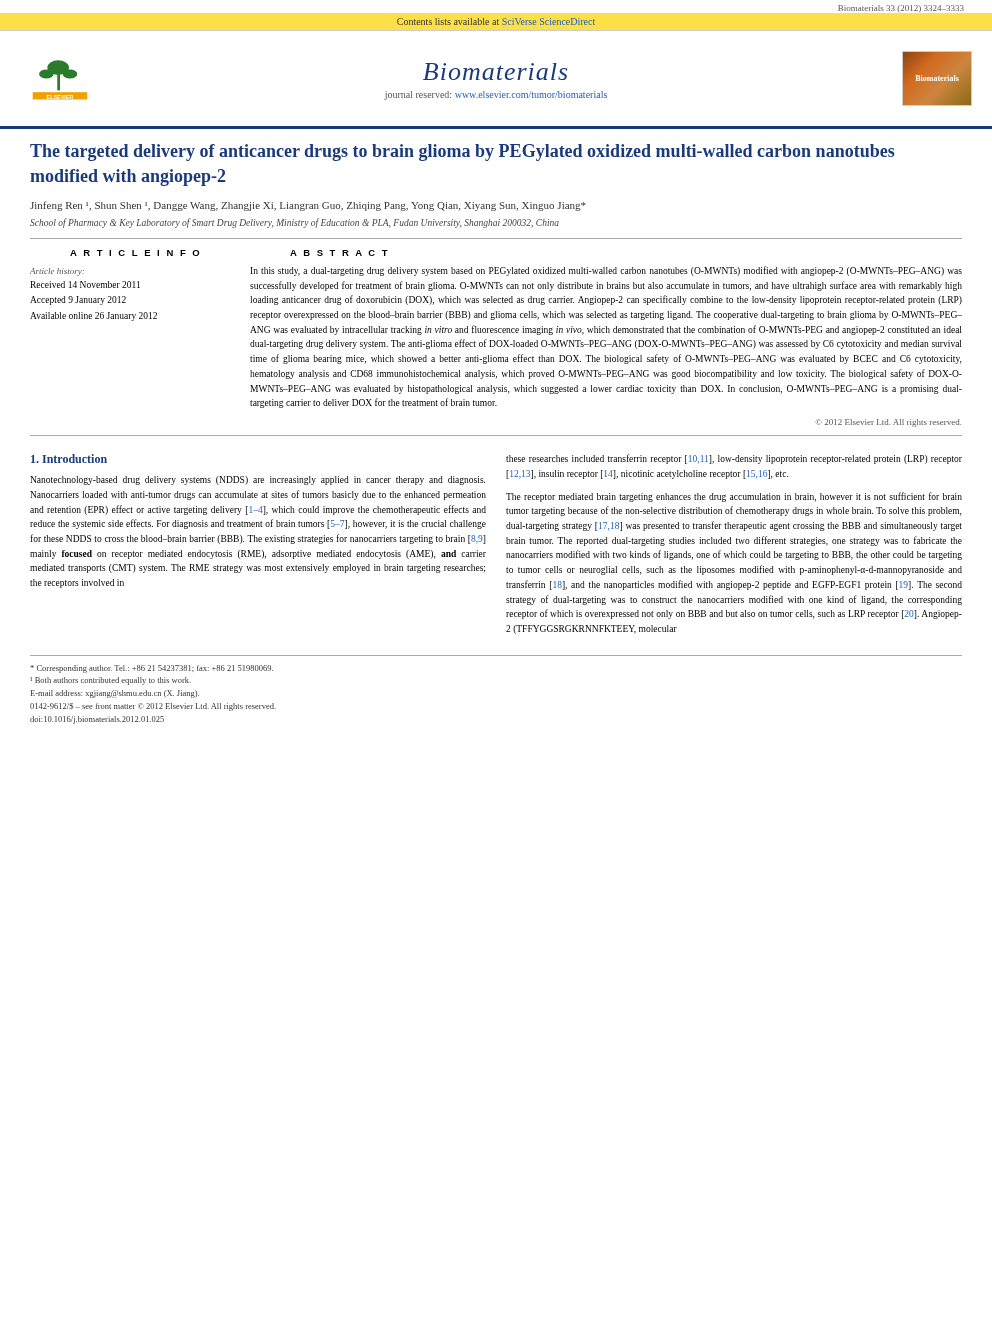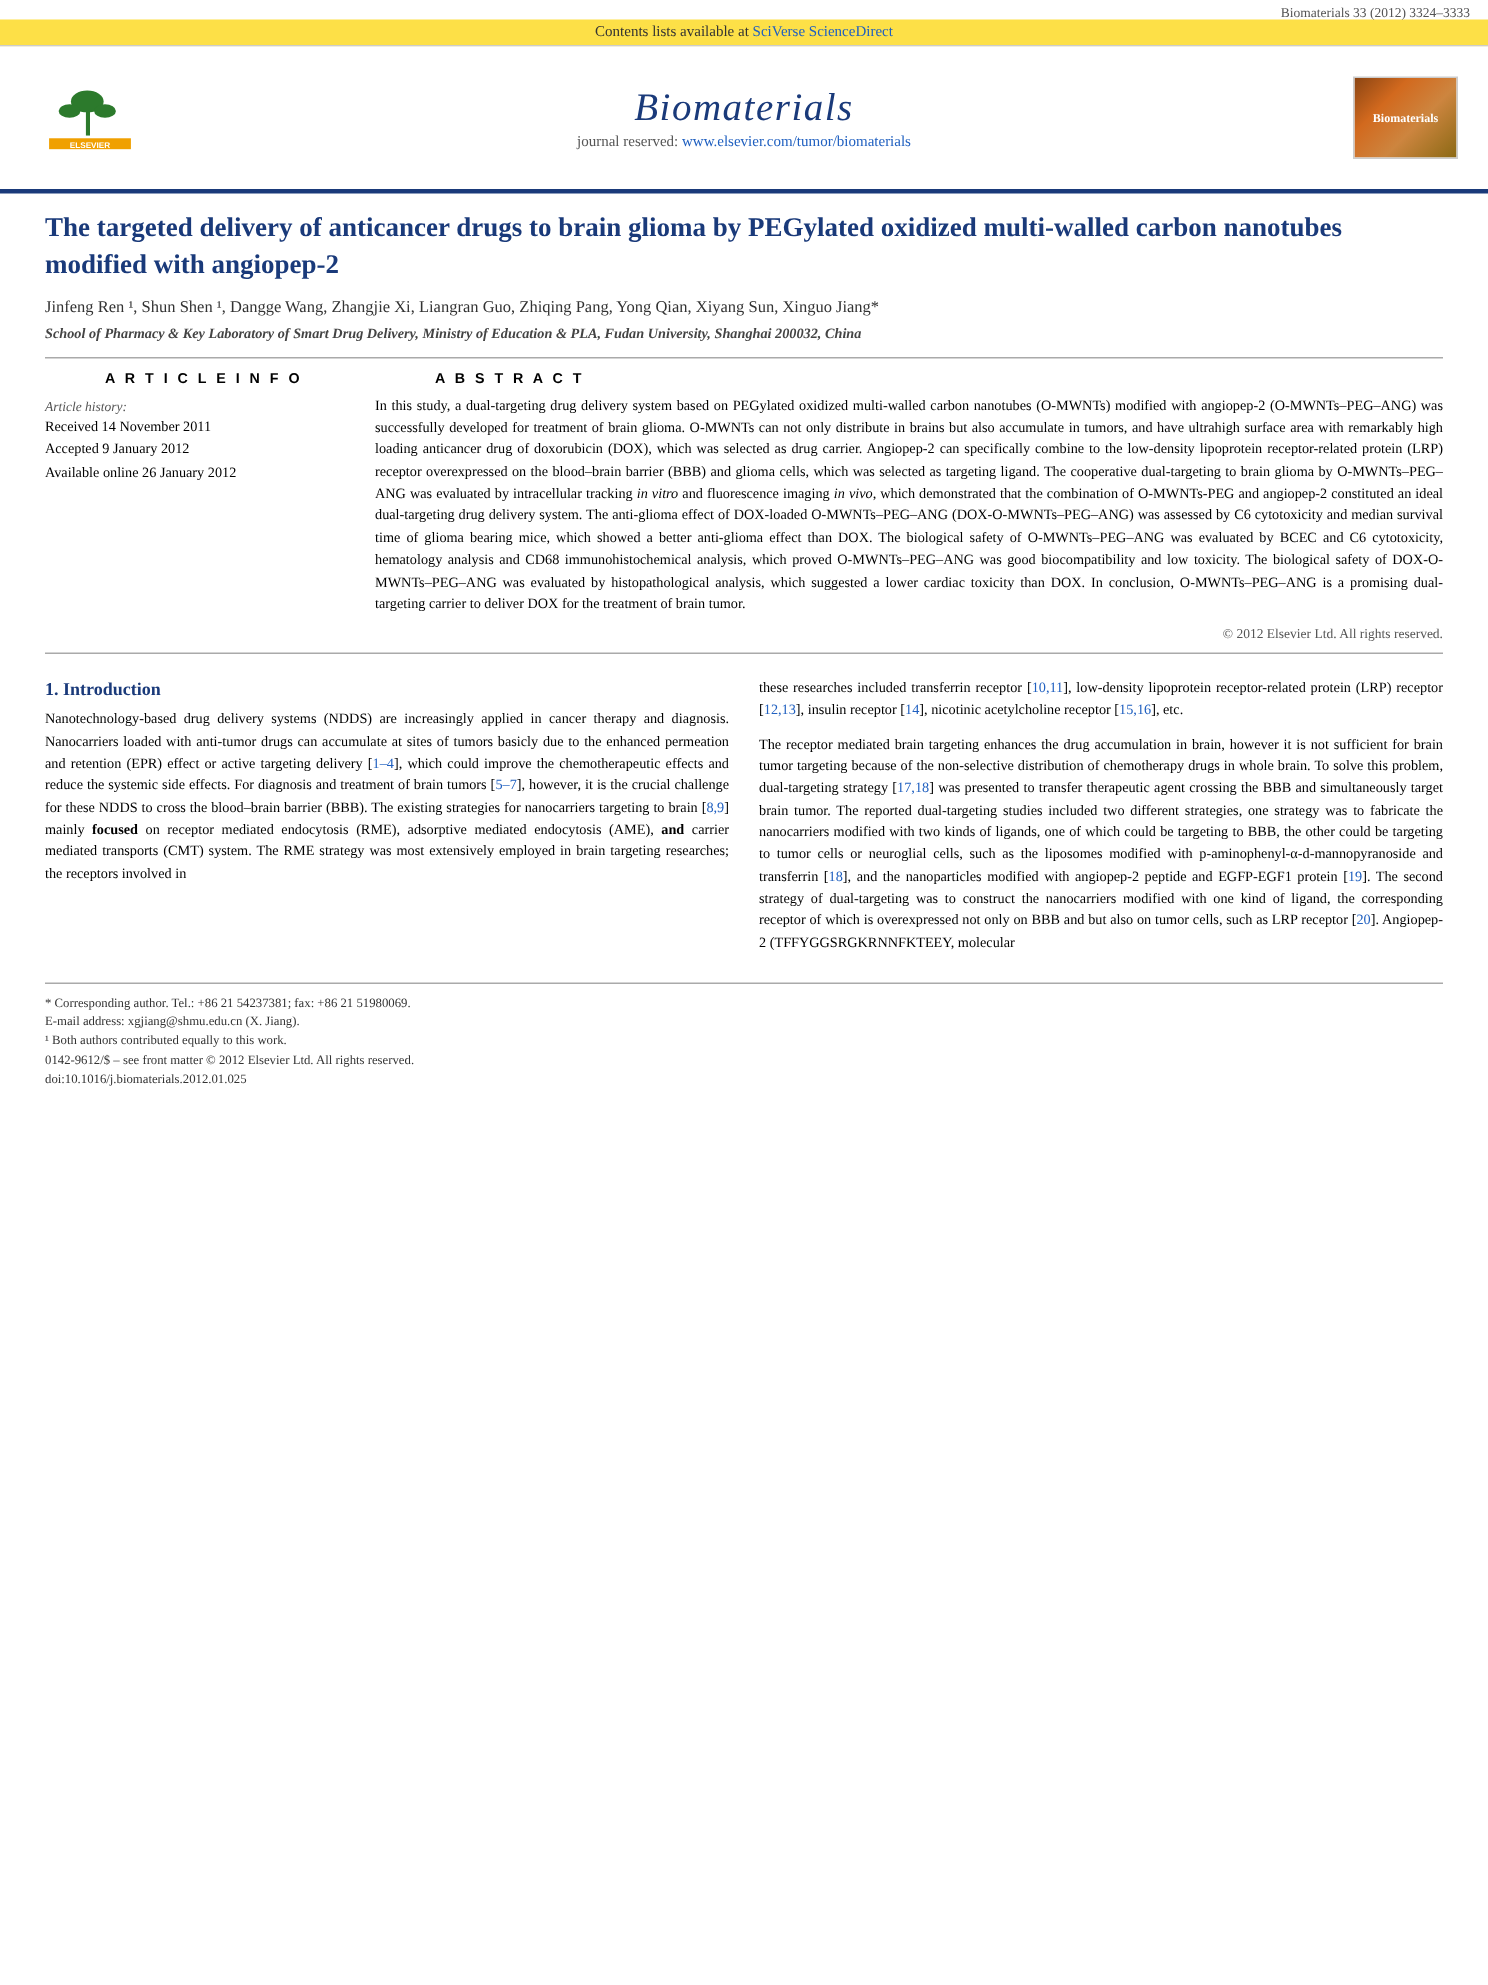--- a/index.html
+++ b/index.html
@@ -90,21 +90,20 @@
       font-size: 11px;
       color: #333;
       margin-bottom: 4px;
       line-height: 1.5;
     }
     .affiliation {
       font-size: 9.5px;
       font-style: italic;
       color: #444;
       margin-bottom: 10px;
-      font-weight: bold;
     }
     .divider {
       border: none;
       border-top: 1px solid #aaa;
       margin: 8px 0;
     }
     .two-col {
       display: flex;
       gap: 20px;
       margin-top: 8px;
@@ -193,21 +192,21 @@
       color: #333;
       line-height: 1.5;
     }
     .ref { color: #2060c0; }
     .italic { font-style: italic; }
     .bold { font-weight: bold; }
     .journal-ref-top {
       text-align: right;
       font-size: 9px;
       color: #555;
-      padding: 3px 12px 0 0;
+      padding: 3px 28px 0 0;
     }
   </style>
 </head>
 <body>
 
 <div class="journal-ref-top">
   <span>Biomaterials 33 (2012) 3324–3333</span>
 </div>
 
 <div class="top-bar">
@@ -297,22 +296,22 @@
         </div>
         <div class="body-text">
           The receptor mediated brain targeting enhances the drug accumulation in brain, however it is not sufficient for brain tumor targeting because of the non-selective distribution of chemotherapy drugs in whole brain. To solve this problem, dual-targeting strategy [<span class="ref">17,18</span>] was presented to transfer therapeutic agent crossing the BBB and simultaneously target brain tumor. The reported dual-targeting studies included two different strategies, one strategy was to fabricate the nanocarriers modified with two kinds of ligands, one of which could be targeting to BBB, the other could be targeting to tumor cells or neuroglial cells, such as the liposomes modified with p-aminophenyl-α-<span class="sc">d</span>-mannopyranoside and transferrin [<span class="ref">18</span>], and the nanoparticles modified with angiopep-2 peptide and EGFP-EGF1 protein [<span class="ref">19</span>]. The second strategy of dual-targeting was to construct the nanocarriers modified with one kind of ligand, the corresponding receptor of which is overexpressed not only on BBB and but also on tumor cells, such as LRP receptor [<span class="ref">20</span>]. Angiopep-2 (TFFYGGSRGKRNNFKTEEY, molecular
         </div>
       </div>
     </div>
   </div>
 
   <div class="footnote-section">
     <div class="footnote-text">* Corresponding author. Tel.: +86 21 54237381; fax: +86 21 51980069.</div>
+    <div class="footnote-text">¹ Both authors contributed equally to this work.</div>
     <div class="footnote-text">
       <span>E-mail address:</span>
       <span>xgjiang@shmu.edu.cn (X. Jiang).</span>
     </div>
-    <div class="footnote-text">¹ Both authors contributed equally to this work.</div>
     <div class="footnote-text">0142-9612/$ – see front matter © 2012 Elsevier Ltd. All rights reserved.</div>
     <div class="footnote-text">doi:10.1016/j.biomaterials.2012.01.025</div>
   </div>
 
 </div>
 
 </body></html>

